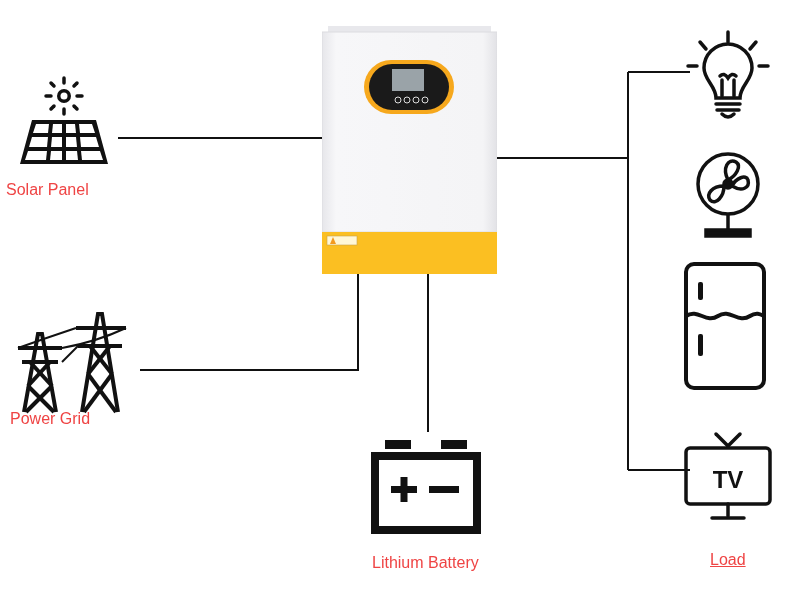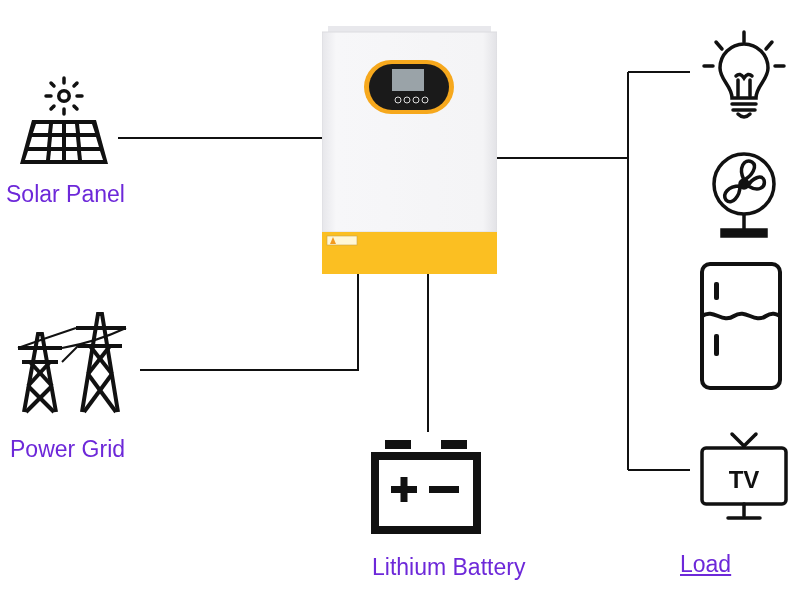--- a/index.html
+++ b/index.html
@@ -1,19 +1,19 @@
 <!DOCTYPE html>
 <html><head>
   <meta charset="utf-8">
   <style>
     html, body { margin: 0; padding: 0; background: #ffffff; }
     body { width: 800px; height: 592px; position: relative; overflow: hidden;
            font-family: "Liberation Sans", sans-serif; }
     .abs { position: absolute; }
-    .label { color: #6d28d9; font-size: 23px; white-space: nowrap; }
+    .label { color: #ef4444; font-size: 16px; white-space: nowrap; }
     svg.layer { position: absolute; left: 0; top: 0; }
   </style>
 </head>
 <body>
 
 <svg class="layer" width="800" height="592">
   <g stroke="#111" stroke-width="2" fill="none">
     <line x1="118" y1="138" x2="322" y2="138"></line>
     <polyline points="140,370 358,370 358,274"></polyline>
     <line x1="428" y1="274" x2="428" y2="432"></line>
@@ -102,35 +102,35 @@
     <line x1="74" y1="40" x2="96" y2="68"></line>
     <line x1="94" y1="40" x2="72" y2="68"></line>
     <line x1="72" y1="68" x2="100" y2="106"></line>
     <line x1="96" y1="68" x2="68" y2="106"></line>
 
     <path d="M2,42 Q30,32 60,22" stroke-width="2"></path>
     <path d="M46,42 Q80,36 110,22" stroke-width="2"></path>
     <path d="M46,56 Q56,46 62,40" stroke-width="2"></path>
   </g>
 </svg>
-<div class="abs label" style="left:10px;top:436px;">Power Grid</div>
+<div class="abs label" style="left:10px;top:410px;">Power Grid</div>
 
 <svg class="abs" style="left:371px;top:440px;" width="110" height="94" viewBox="0 0 110 94">
   <g fill="#111">
     <rect x="14" y="0" width="26" height="9"></rect>
     <rect x="70" y="0" width="26" height="9"></rect>
     <path d="M0,12 H110 V94 H0 Z M8,20 V86 H102 V20 Z" fill-rule="evenodd"></path>
     <rect x="20" y="46" width="26" height="7"></rect>
     <rect x="29.5" y="37" width="7" height="25"></rect>
     <rect x="58" y="46" width="30" height="7"></rect>
   </g>
 </svg>
 <div class="abs label" style="left:372px;top:554px;">Lithium Battery</div>
 
-<div class="abs" style="left:690px;top:30px;width:110px;height:500px;">
+<div class="abs" style="left:674px;top:30px;width:110px;height:500px;">
 
   <svg class="abs" style="left:8px;top:0px;" width="92" height="92" viewBox="0 0 92 92">
     <g stroke="#111" stroke-width="3.5" fill="none" stroke-linecap="round">
       <line x1="46" y1="2" x2="46" y2="12"></line>
       <line x1="18" y1="12" x2="24" y2="19"></line>
       <line x1="74" y1="12" x2="68" y2="19"></line>
       <line x1="6" y1="36" x2="15" y2="36"></line>
       <line x1="77" y1="36" x2="86" y2="36"></line>
       <path d="M34,68 C34,56 22,50 22,38 A24,24 0 0 1 70,38 C70,50 58,56 58,68 Z"></path>
       <path d="M40,66 L40,50 M52,66 L52,50 M38,46 Q42,42 46,48 Q50,42 54,46"></path>
@@ -167,13 +167,13 @@
     <g stroke="#111" stroke-width="3.5" fill="none" stroke-linecap="round">
       <line x1="34" y1="4" x2="46" y2="16"></line>
       <line x1="58" y1="4" x2="46" y2="16"></line>
       <rect x="4" y="18" width="84" height="56" rx="4"></rect>
       <line x1="46" y1="74" x2="46" y2="86"></line>
       <line x1="30" y1="88" x2="62" y2="88"></line>
     </g>
     <text x="46" y="58" text-anchor="middle" font-family="Liberation Sans, sans-serif" font-weight="bold" font-size="24" fill="#111">TV</text>
   </svg>
 </div>
-<div class="abs label" style="left:680px;top:551px;text-decoration:underline;">Load</div>
+<div class="abs label" style="left:710px;top:551px;text-decoration:underline;">Load</div>
 
 </body></html>

